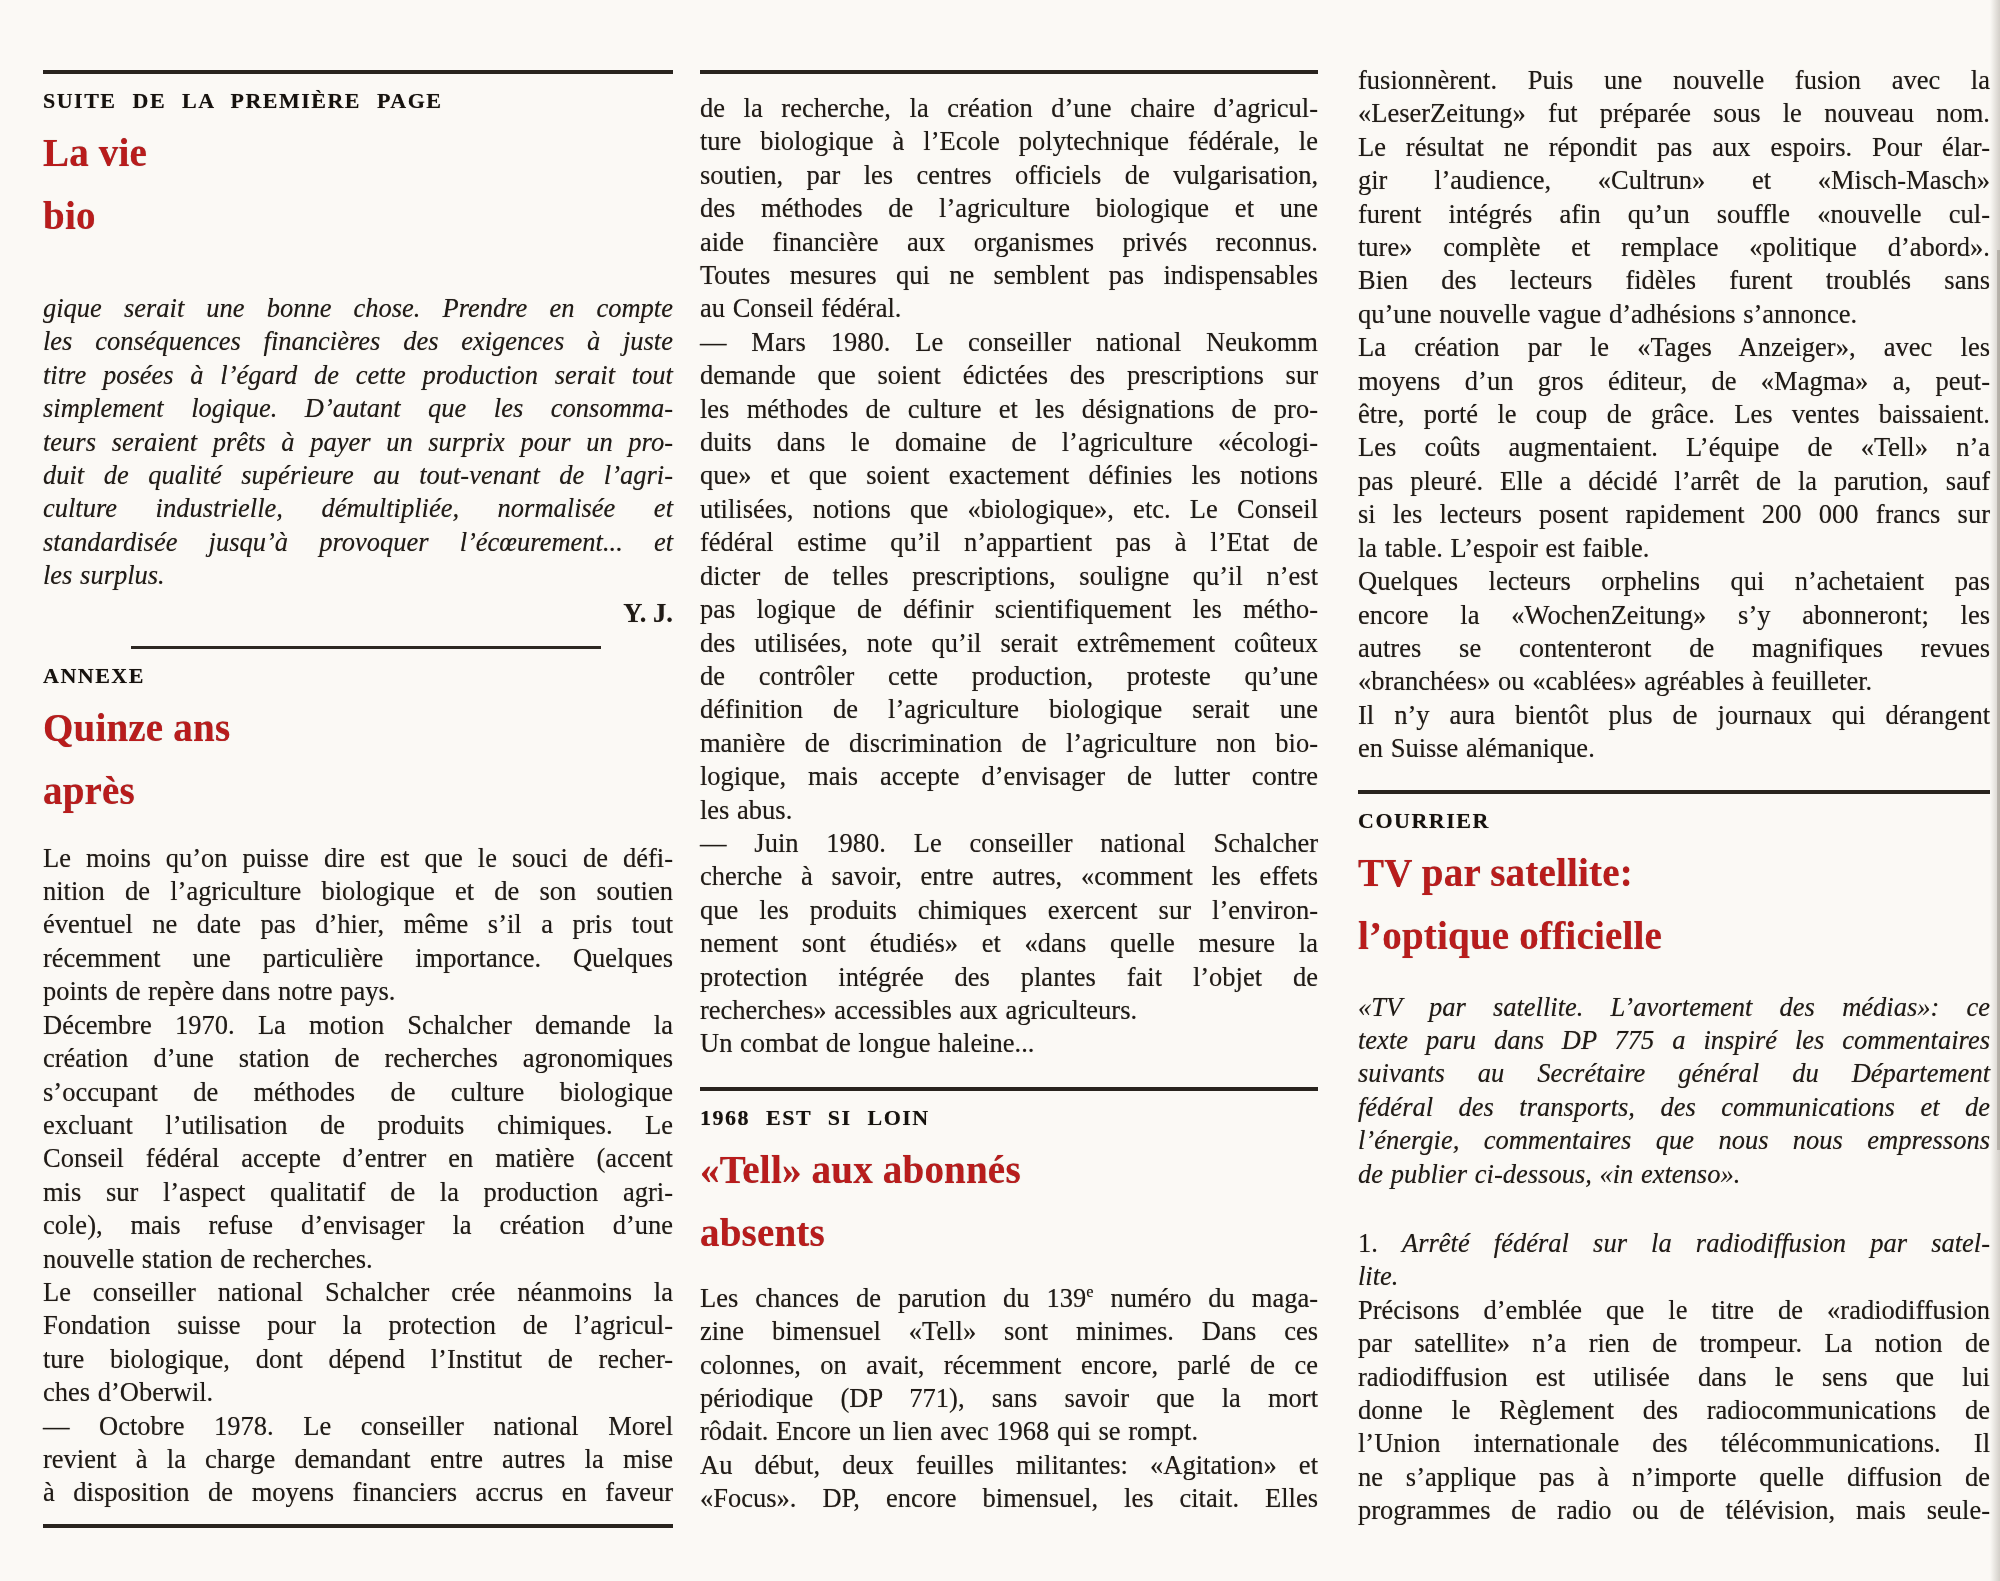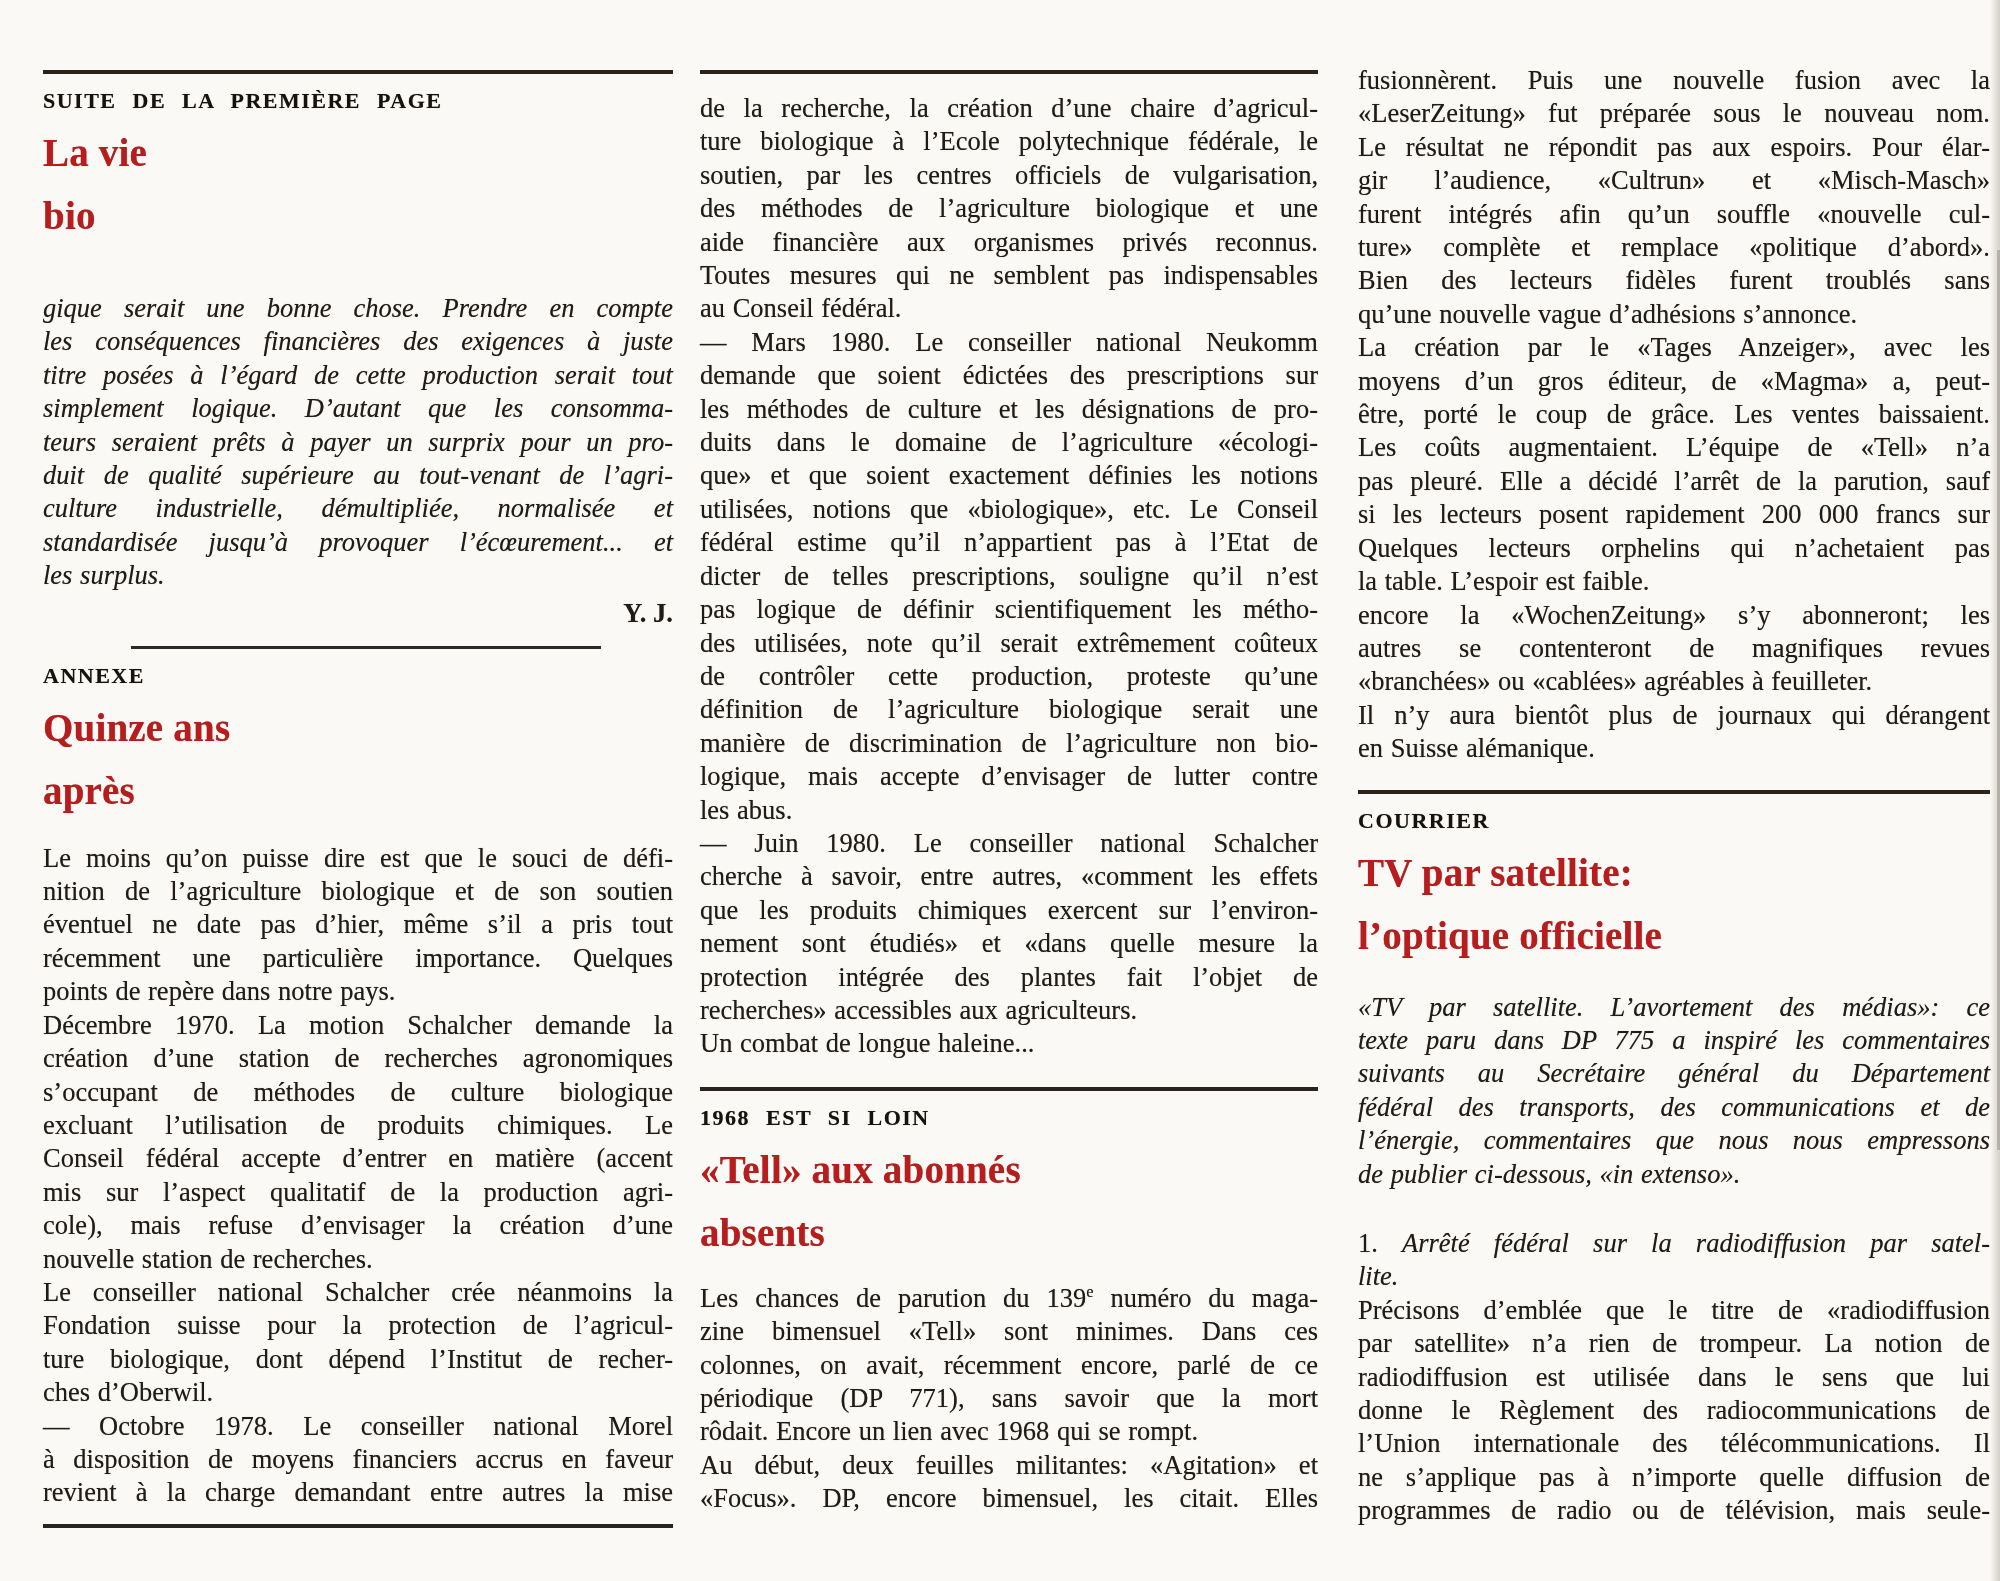--- a/index.html
+++ b/index.html
@@ -127,22 +127,22 @@
           <div class="line">excluant l’utilisation de produits chimiques. Le</div>
           <div class="line">Conseil fédéral accepte d’entrer en matière (accent</div>
           <div class="line">mis sur l’aspect qualitatif de la production agri-</div>
           <div class="line">cole), mais refuse d’envisager la création d’une</div>
           <div class="line end">nouvelle station de recherches.</div>
           <div class="line">Le conseiller national Schalcher crée néanmoins la</div>
           <div class="line">Fondation suisse pour la protection de l’agricul-</div>
           <div class="line">ture biologique, dont dépend l’Institut de recher-</div>
           <div class="line end">ches d’Oberwil.</div>
           <div class="line">— Octobre 1978. Le conseiller national Morel</div>
+          <div class="line">revient à la charge demandant entre autres la mise</div>
           <div class="line">à disposition de moyens financiers accrus en faveur</div>
-          <div class="line">revient à la charge demandant entre autres la mise</div>
         </div>
         <div class="rule rule-bottom"></div>
       </div>
       <div class="col col-2">
         <div class="rule rule-top"></div>
         <div class="lines mt18">
           <div class="line">de la recherche, la création d’une chaire d’agricul-</div>
           <div class="line">ture biologique à l’Ecole polytechnique fédérale, le</div>
           <div class="line">soutien, par les centres officiels de vulgarisation,</div>
           <div class="line">des méthodes de l’agriculture biologique et une</div>
@@ -197,22 +197,22 @@
           <div class="line">furent intégrés afin qu’un souffle «nouvelle cul-</div>
           <div class="line">ture» complète et remplace «politique d’abord».</div>
           <div class="line">Bien des lecteurs fidèles furent troublés sans</div>
           <div class="line end">qu’une nouvelle vague d’adhésions s’annonce.</div>
           <div class="line">La création par le «Tages Anzeiger», avec les</div>
           <div class="line">moyens d’un gros éditeur, de «Magma» a, peut-</div>
           <div class="line">être, porté le coup de grâce. Les ventes baissaient.</div>
           <div class="line">Les coûts augmentaient. L’équipe de «Tell» n’a</div>
           <div class="line">pas pleuré. Elle a décidé l’arrêt de la parution, sauf</div>
           <div class="line">si les lecteurs posent rapidement 200 000 francs sur</div>
+          <div class="line end">la table. L’espoir est faible.</div>
           <div class="line">Quelques lecteurs orphelins qui n’achetaient pas</div>
-          <div class="line end">la table. L’espoir est faible.</div>
           <div class="line">encore la «WochenZeitung» s’y abonneront; les</div>
           <div class="line">autres se contenteront de magnifiques revues</div>
           <div class="line end">«branchées» ou «cablées» agréables à feuilleter.</div>
           <div class="line">Il n’y aura bientôt plus de journaux qui dérangent</div>
           <div class="line end">en Suisse alémanique.</div>
         </div>
         <div class="rule rule-mid mt24"></div>
         <div class="kicker mt30">COURRIER</div>
         <h2 class="headline ">
           <div>TV par satellite:</div>

